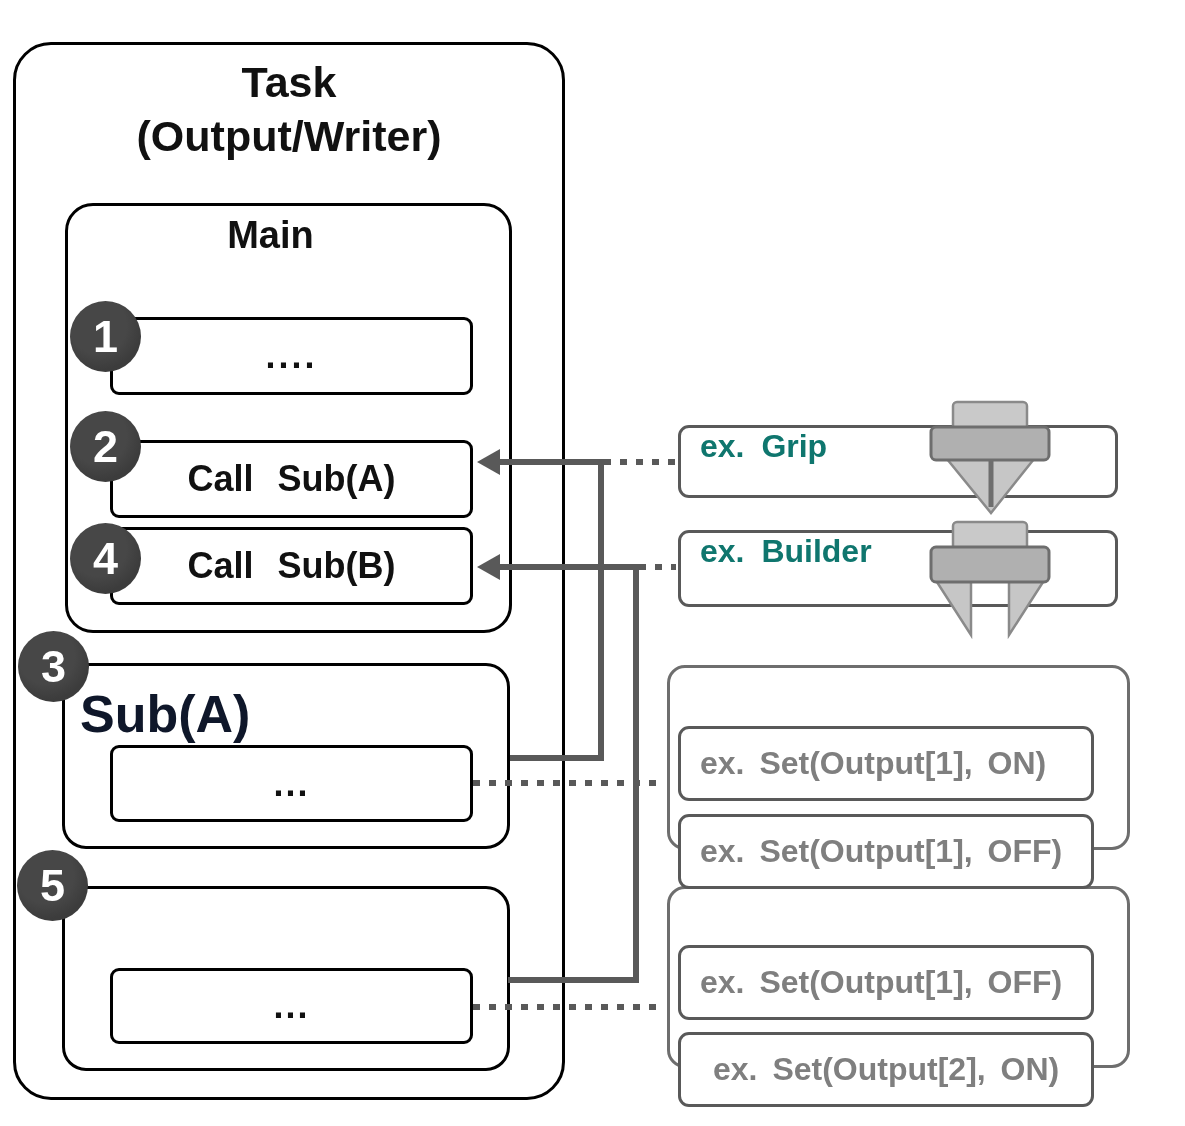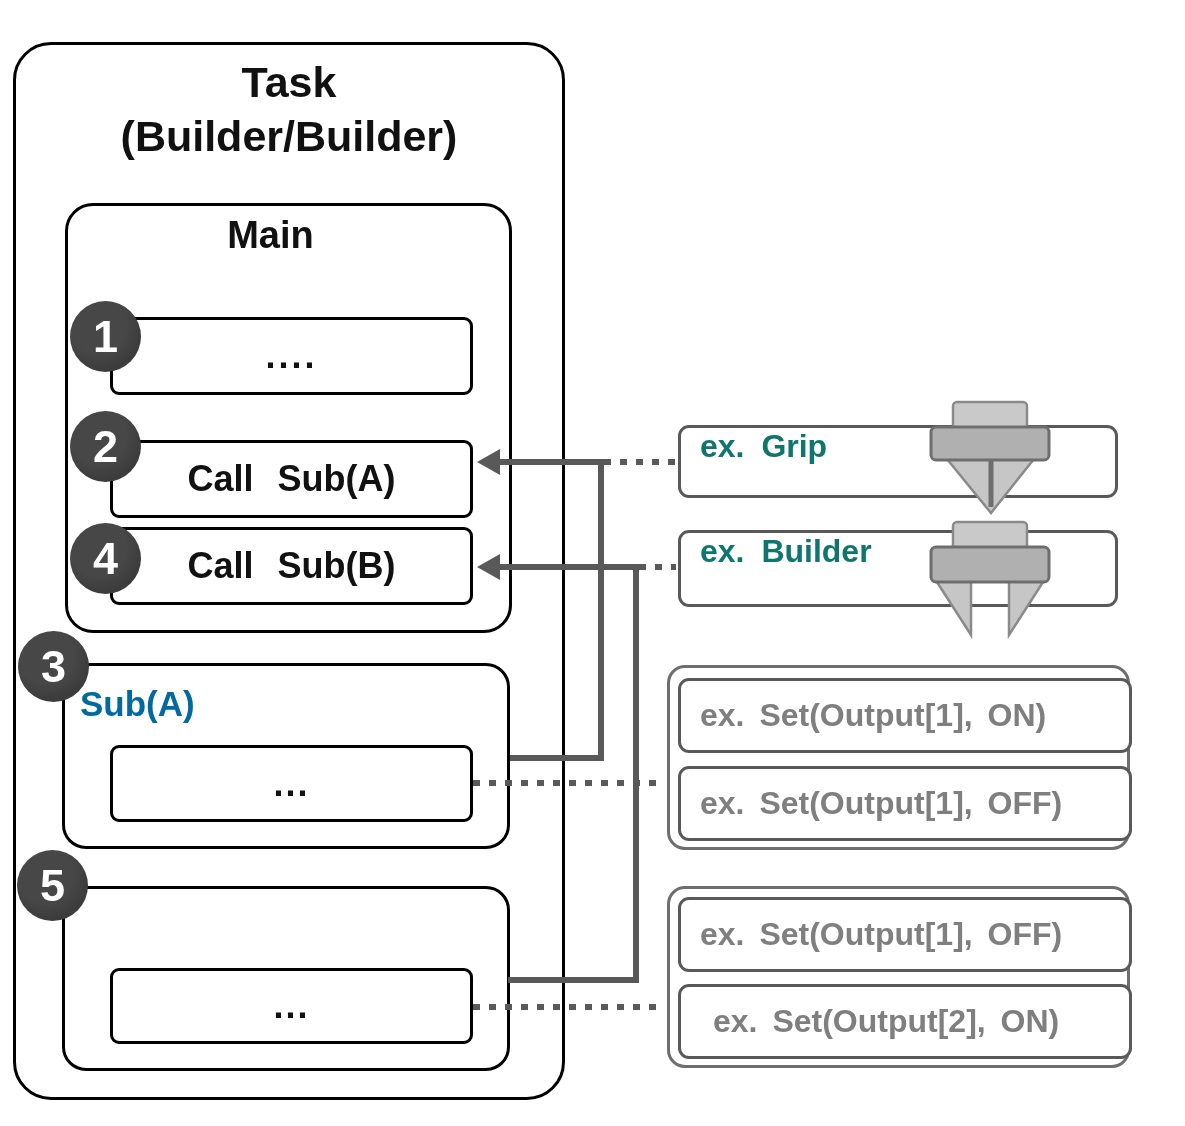--- a/index.html
+++ b/index.html
@@ -14,21 +14,21 @@
   .main-box{left:65px;top:203px;width:447px;height:430px;border:3px solid #000;border-radius:28px;background:#fff;}
   .main-title{left:65px;top:214px;width:411px;text-align:center;font-size:38px;font-weight:bold;color:#111;}
   .step{left:110px;width:363px;height:78px;border:3px solid #000;border-radius:9px;background:#fff;
         display:flex;align-items:center;justify-content:center;font-size:36px;font-weight:bold;color:#111;word-spacing:14px;}
   .step1{top:317px;letter-spacing:3px;}
   .step2{top:440px;}
   .step3{top:527px;}
   .sub-box{left:62px;width:448px;border:3px solid #000;border-radius:24px;background:#fff;}
   .subA{top:663px;height:186px;}
   .subB{top:886px;height:185px;}
-  .sub-name{left:80px;width:300px;font-size:35px;font-weight:bold;color:#0369a1;}
+  .sub-name{left:80px;width:300px;font-size:52px;font-weight:bold;color:#0f172a;}
   .subA-name{top:684px;}
   .subB-name{top:906px;}
   .sub-body{left:110px;width:363px;border:3px solid #000;border-radius:9px;background:#fff;
         display:flex;align-items:center;justify-content:center;font-size:36px;font-weight:bold;color:#111;letter-spacing:2px;}
   .subA-body{top:745px;height:77px;}
   .subB-body{top:968px;height:76px;}
   
   .badge{width:71px;height:71px;border-radius:50%;background:#3f3f3f;color:#fff;z-index:30;
          display:flex;align-items:center;justify-content:center;font-size:45px;font-weight:bold;
          background-image:radial-gradient(circle at 40% 35%, #474747 0 45%, #3c3c3c 70%);}
@@ -38,39 +38,39 @@
   .b3{left:18px;top:631px;}
   .b5{left:17px;top:850px;}
   
   .ex-box{left:678px;width:440px;border:3px solid #595959;border-radius:11px;background:#fff;
           display:flex;padding-left:19px;font-size:32px;font-weight:bold;color:#0f766e;word-spacing:8px;}
   .ex-grip{top:425px;height:73px;}
   .ex-release{top:530px;height:77px;}
   .ex-group{left:667px;width:463px;border:3px solid #6e6e6e;border-radius:18px;background:#fff;}
   .groupA{top:665px;height:185px;}
   .groupB{top:886px;height:182px;}
-  .ex-item{left:678px;width:454px;height:75px;border:3px solid #595959;border-radius:11px;background:#fff;
-           display:flex;align-items:center;padding-left:19px;font-size:32px;font-weight:bold;color:#7f7f7f;word-spacing:6px;z-index:5;}
+  .ex-item{left:678px;width:416px;height:75px;border:3px solid #595959;border-radius:11px;background:#fff;
+           display:flex;align-items:center;padding-left:19px;font-size:32px;font-weight:bold;color:#7f7f7f;word-spacing:6px;z-index:5;margin-top:48px;}
   .a1{top:678px;} .a2{top:766px;}
   .bb1{top:897px;} .bb2{top:984px;padding-left:32px;}
   
   #overlay{position:absolute;left:0;top:0;z-index:20;pointer-events:none;}
   .conn{stroke:#595959;stroke-width:6;fill:none;}
   .dotted{stroke-dasharray:7 9;}
   .connfill{fill:#595959;stroke:none;}
 </style>
 </head>
 <body>
 
 <div id="canvas">
 
   <div class="abs task-box"></div>
   <div class="abs task-title">
     <div>Task</div>
-    <div>(Builder/Builder)</div>
+    <div>(Output/Writer)</div>
   </div>
 
   <div class="abs main-box"></div>
   <div class="abs main-title">Main</div>
 
   <div class="abs step step1">
     <span>....</span>
   </div>
   <div class="abs step step2">
     <span>Call Sub(A)</span>

